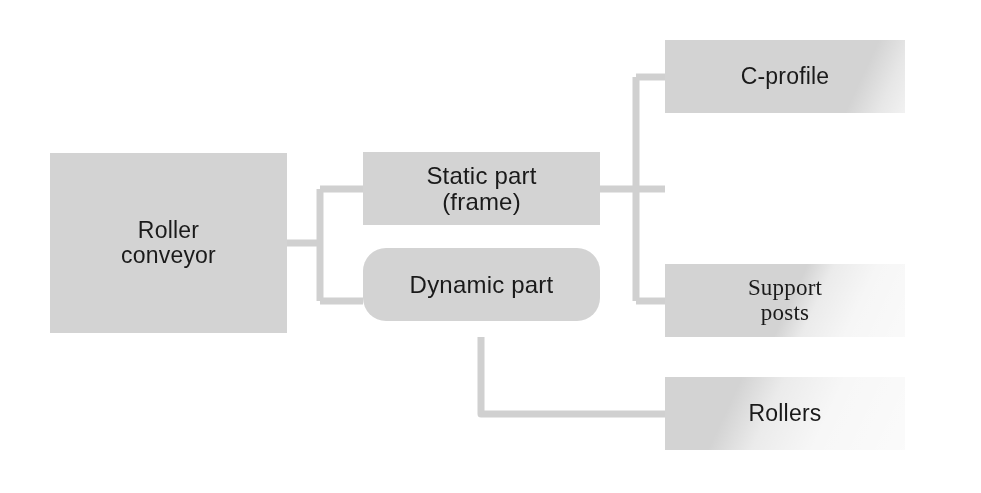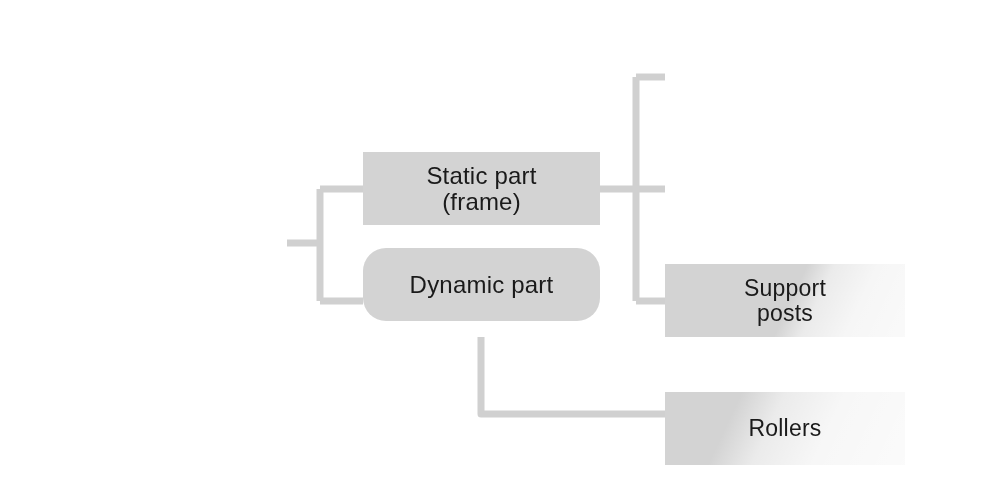--- a/index.html
+++ b/index.html
@@ -57,22 +57,22 @@
   .node-mid.dynamic { top: 248px; border-radius: 23px; }
 
   .node-leaf {
     left: 665px;
     width: 240px;
     height: 73px;
     font-size: 23px;
   }
   .node-leaf.leaf-0 { top: 40px; }
   .node-leaf.leaf-1 { top: 152px; }
-  .node-leaf.leaf-2 { top: 264px; }
-  .node-leaf.leaf-3 { top: 392px; }
+  .node-leaf.leaf-2 { top: 264px; font-family: Liberation Serif, serif; }
+  .node-leaf.leaf-3 { top: 377px; }
 
   
   .node-leaf .fade {
     position: absolute;
     left: 0;
     top: 0;
     right: 0;
     bottom: 0;
     pointer-events: none;
     background: linear-gradient(115deg,
@@ -127,30 +127,38 @@
 
       <path d="M636 77 V301"></path>
       <path d="M636 77 H665"></path>
       <path d="M636 189 H665"></path>
       <path d="M636 301 H665"></path>
 
       <path d="M481 337 V414 H665"></path>
     </g>
   </svg>
 
+  <div class="node node-root">
+    <span class="node-label">Roller
+conveyor</span>
+  </div>
 
   <div class="node node-mid static">
     <span class="node-label">Static part
 (frame)</span>
   </div>
 
   <div class="node node-mid dynamic">
     <span class="node-label">Dynamic part</span>
   </div>
 
+  <div class="node node-leaf leaf-0">
+    <span class="node-label">C-profile</span>
+    <span class="fade"></span>
+  </div>
 
 
   <div class="node node-leaf leaf-2">
     <span class="node-label">Support
 posts</span>
     <span class="fade"></span>
   </div>
 
   <div class="node node-leaf leaf-3">
     <span class="node-label">Rollers</span>

